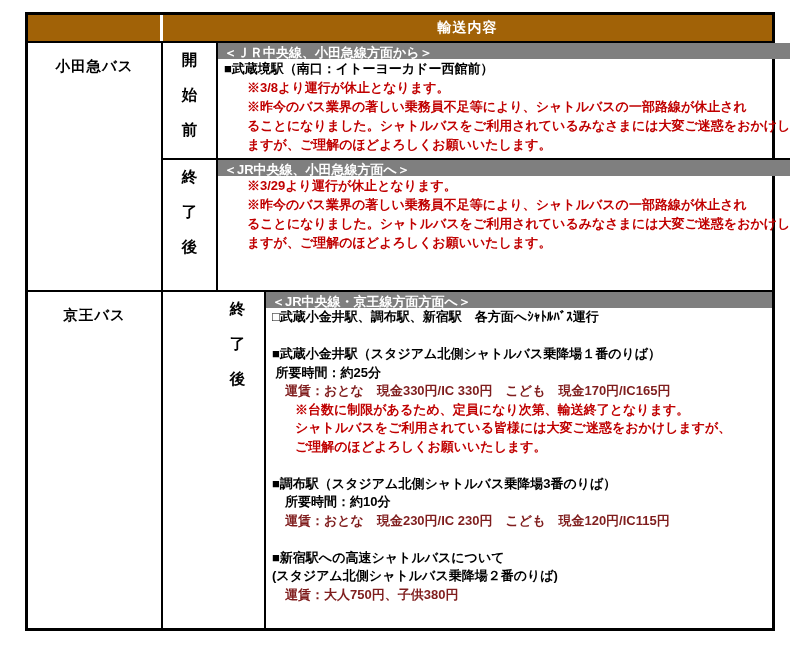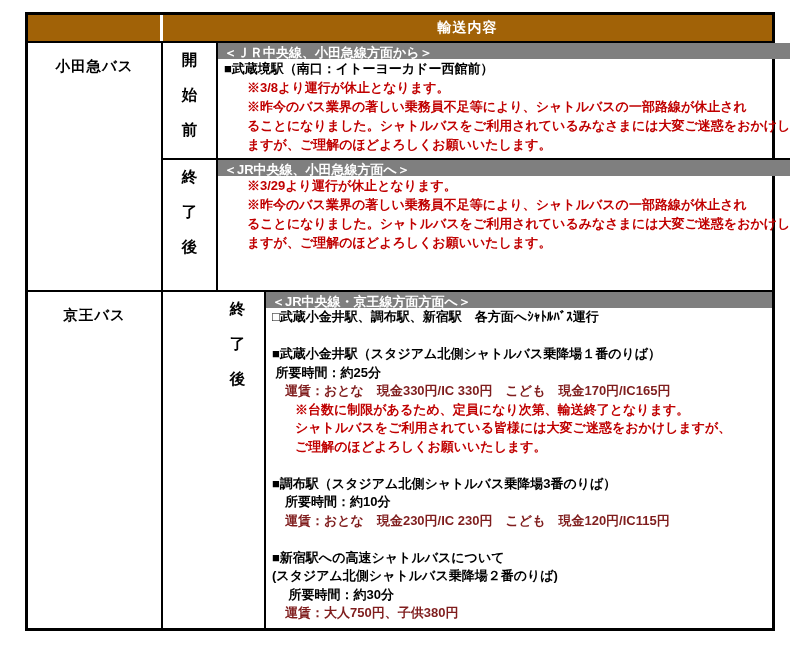--- a/index.html
+++ b/index.html
@@ -104,21 +104,20 @@
             <div class="line red">※台数に制限があるため、定員になり次第、輸送終了となります。</div>
             <div class="line red">シャトルバスをご利用されている皆様には大変ご迷惑をおかけしますが、</div>
             <div class="line red">ご理解のほどよろしくお願いいたします。</div>
             <div class="line"></div>
             <div class="line">■調布駅（スタジアム北側シャトルバス乗降場3番のりば）</div>
             <div class="line">　所要時間：約10分</div>
             <div class="line blue">　運賃：おとな　現金230円/IC 230円　こども　現金120円/IC115円</div>
             <div class="line"></div>
             <div class="line">■新宿駅への高速シャトルバスについて</div>
             <div class="line">(スタジアム北側シャトルバス乗降場２番のりば)</div>
-            <div class="line">　 所要時間：約30分</div>
             <div class="line blue">　運賃：大人750円、子供380円</div>
           </div>
         </div>
 
       </div>
     </div>
 
   </div>
 </div>
 

